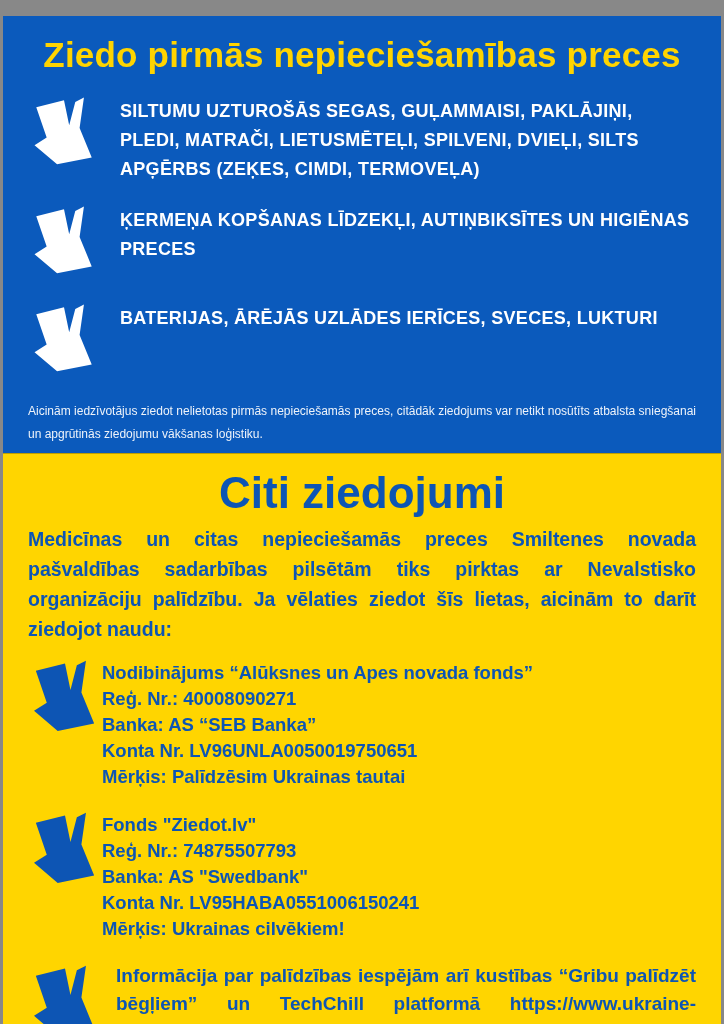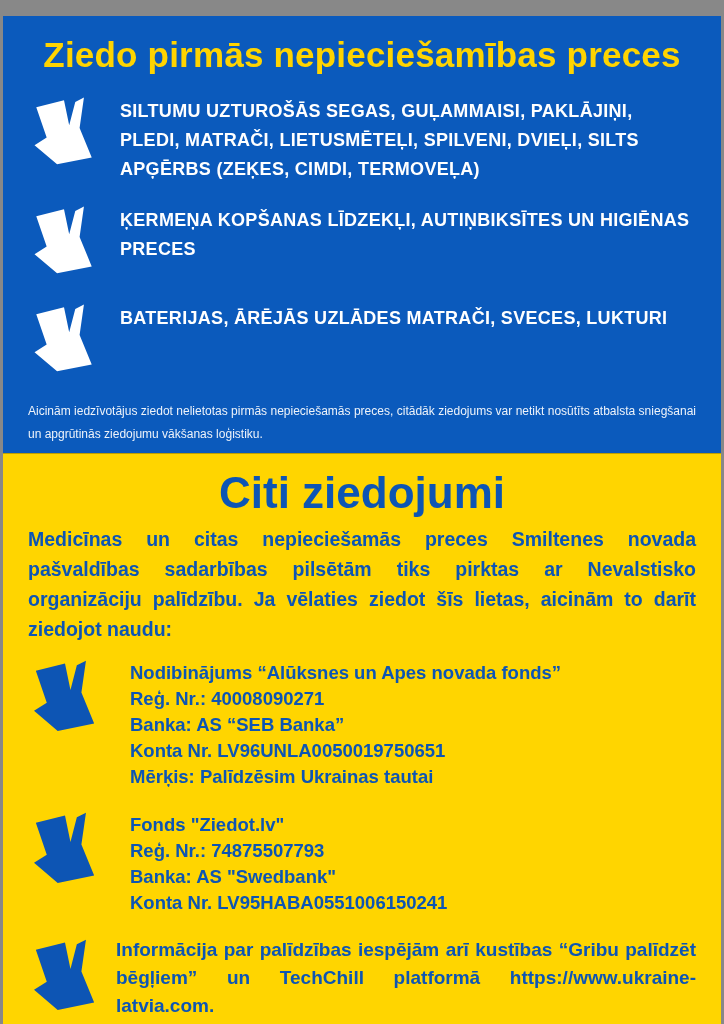--- a/index.html
+++ b/index.html
@@ -82,21 +82,21 @@
     font-size: 19.5px;
     line-height: 30px;
     font-weight: 700;
     text-align: justify;
     color: #0d55b4;
   }
 
   .fund-row {
     display: flex;
     align-items: flex-start;
-    gap: 28px;
+    gap: 0;
     margin-bottom: 20px;
   }
   .fund-lines { margin-top: 2px; }
   .fund-line {
     display: block;
     font-size: 18.5px;
     line-height: 26px;
     font-weight: 700;
     color: #0d55b4;
   }
@@ -146,21 +146,21 @@
       <svg class="arrow arrow-white" width="72" height="78">
           <use href="#arrow-doodle"></use>
         </svg>
       <p class="bullet-text">ĶERMEŅA KOPŠANAS LĪDZEKĻI, AUTIŅBIKSĪTES UN HIGIĒNAS PRECES</p>
     </div>
 
     <div class="bullet-row">
       <svg class="arrow arrow-white" width="72" height="78">
           <use href="#arrow-doodle"></use>
         </svg>
-      <p class="bullet-text">BATERIJAS, ĀRĒJĀS UZLĀDES MATRAČI, SVECES, LUKTURI</p>
+      <p class="bullet-text">BATERIJAS, ĀRĒJĀS UZLĀDES IERĪCES, SVECES, LUKTURI</p>
     </div>
 
     <p class="notice">Aicinām iedzīvotājus ziedot nelietotas pirmās nepieciešamās preces, citādāk ziedojums var netikt nosūtīts atbalsta sniegšanai un apgrūtinās ziedojumu vākšanas loģistiku.</p>
   </section>
 
   <section class="yellow-section">
     <h2 class="other-heading">Citi ziedojumi</h2>
 
     <p class="intro">Medicīnas un citas nepieciešamās preces Smiltenes novada pašvaldības sadarbības pilsētām tiks pirktas ar Nevalstisko organizāciju palīdzību. Ja vēlaties ziedot šīs lietas, aicinām to darīt ziedojot naudu:</p>
 
@@ -179,20 +179,21 @@
 
     <div class="fund-row">
       <svg class="arrow arrow-blue" width="74" height="82">
           <use href="#arrow-doodle"></use>
         </svg>
       <div class="fund-lines">
         <span class="fund-line">Fonds "Ziedot.lv"</span>
         <span class="fund-line">Reģ. Nr.: 74875507793</span>
         <span class="fund-line">Banka: AS "Swedbank"</span>
         <span class="fund-line">Konta Nr. LV95HABA0551006150241</span>
+        <span class="fund-line">Mērķis: Ukrainas cilvēkiem!</span>
       </div>
     </div>
 
     <div class="info-row">
       <svg class="arrow arrow-blue" width="74" height="82">
           <use href="#arrow-doodle"></use>
         </svg>
       <p class="info-text"><span>Informācija par palīdzības iespējām arī kustības “Gribu palīdzēt bēgļiem” un TechChill platformā </span><span class="info-link">https://www.ukraine-latvia.com</span><span>.</span></p>
     </div>
   </section>

